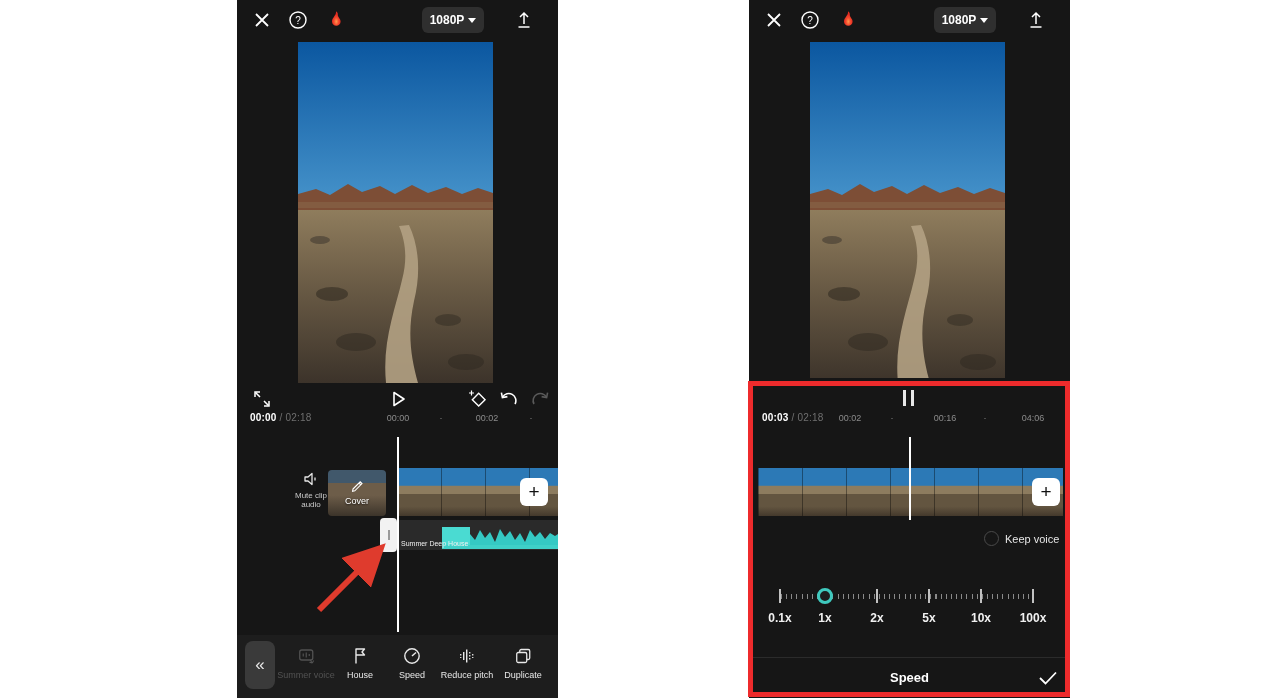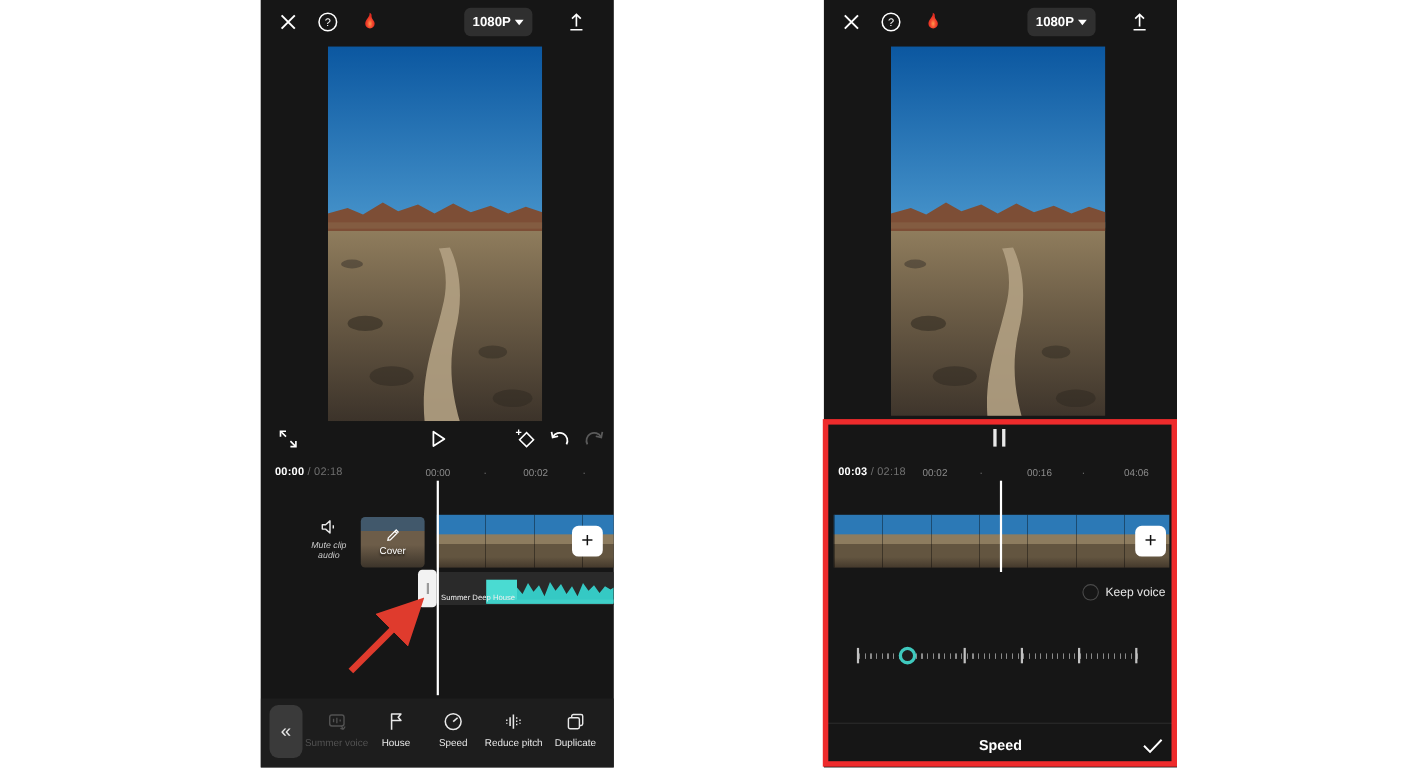--- a/index.html
+++ b/index.html
@@ -12,27 +12,27 @@
   .res-btn{position:absolute;left:185px;top:7px;width:62px;height:26px;background:#2f2f2f;border:none;
            border-radius:6px;color:#fff;font-size:12px;font-weight:bold;display:flex;align-items:center;
            justify-content:center;gap:4px;font-family:inherit;cursor:pointer;}
   .caret{width:0;height:0;border-left:4px solid transparent;border-right:4px solid transparent;border-top:5px solid #fff;}
   
   .preview{position:absolute;left:61px;top:42px;width:195px;overflow:hidden;}
   
   .controls{position:absolute;left:0;right:0;top:383px;height:32px;}
   .ctl{position:absolute;top:5px;width:22px;height:22px;}
   
-  .rulerrow{position:absolute;left:0;right:0;top:415px;height:30px;font-size:9px;color:#8b8b8b;}
+  .rulerrow{position:absolute;left:0;right:0;top:403px;height:30px;font-size:9px;color:#8b8b8b;}
   .timedisp{position:absolute;left:13px;top:9px;font-size:10px;color:#fff;font-weight:bold;letter-spacing:.2px;}
   .timedisp .dim{color:#6f6f6f;font-weight:normal;}
   .tick{position:absolute;top:10px;transform:translateX(-50%);}
   .playhead{position:absolute;width:2px;background:#fff;z-index:6;}
   
-  .mute-btn{position:absolute;left:30px;top:468px;width:64px;height:44px;background:transparent;border:none;color:#ccc;cursor:pointer;font-style:italic;}
+  .mute-btn{position:absolute;left:42px;top:468px;width:64px;height:44px;background:transparent;border:none;color:#ccc;cursor:pointer;}
   .mute-btn .lbl{display:block;margin-top:4px;font-size:8px;color:#c9c9c9;font-family:inherit;}
   .cover-btn{position:absolute;left:91px;top:470px;width:58px;height:46px;border:none;border-radius:4px;cursor:pointer;
              background:linear-gradient(180deg,#41586b 0 28%,#6d5d49 28% 55%,#3c342a 100%);
              color:#fff;display:flex;flex-direction:column;align-items:center;justify-content:center;gap:2px;}
   .cover-btn .lbl{font-size:9px;color:#fff;font-family:inherit;text-shadow:0 1px 2px rgba(0,0,0,.8);}
   .thumbstrip{position:absolute;height:48px;
      background:repeating-linear-gradient(90deg,rgba(0,0,0,.38) 0 1px,rgba(0,0,0,0) 1px 44px),
      linear-gradient(180deg,#2c79b6 0 36%,#8d7c5f 38% 55%,#635540 55% 80%,#44392c 100%);}
   .plus-btn{position:absolute;width:28px;height:28px;background:#fff;border:none;border-radius:6px;
             color:#111;font-size:19px;line-height:26px;text-align:center;cursor:pointer;z-index:4;padding:0;font-family:inherit;}
@@ -331,20 +331,28 @@
     <div class="slider">
       <div class="minor-ticks"></div>
       <div class="majtick" style="left:0px"></div>
       <div class="majtick" style="left:45px"></div>
       <div class="majtick" style="left:97px"></div>
       <div class="majtick" style="left:149px"></div>
       <div class="majtick" style="left:201px"></div>
       <div class="majtick" style="left:253px"></div>
       <div class="knob" style="left:38px"></div>
     </div>
+    <div class="sliderlabels">
+      <span style="left:1px">0.1x</span>
+      <span style="left:46px">1x</span>
+      <span style="left:98px">2x</span>
+      <span style="left:150px">5x</span>
+      <span style="left:202px">10x</span>
+      <span style="left:254px">100x</span>
+    </div>
 
     <div class="panel-bottom">
       <div class="panel-title">Speed</div>
       <button class="confirm-btn">
         <svg width="20" height="16" viewBox="0 0 20 16">
           <path d="M2 8 L7.5 13.5 L18 2.5" stroke="#fff" stroke-width="1.8" fill="none"></path>
           </svg>
       </button>
     </div>
   </section>

